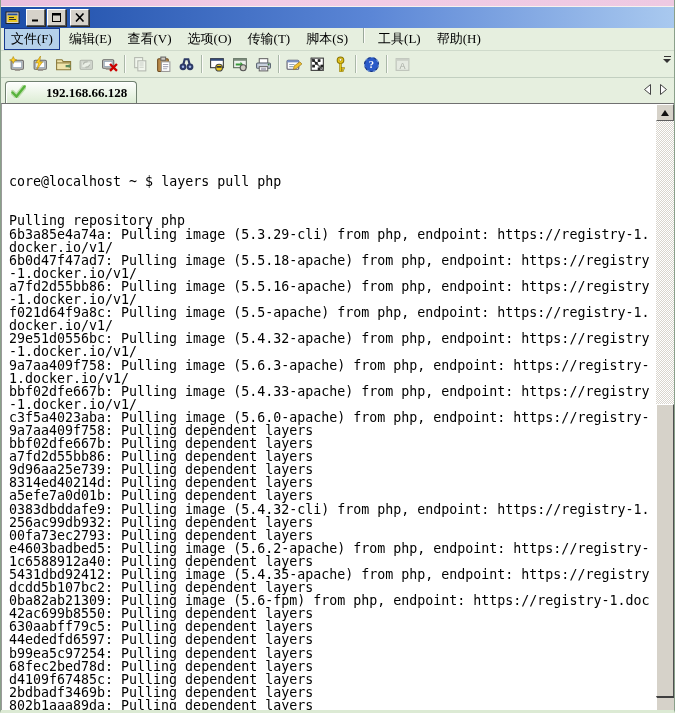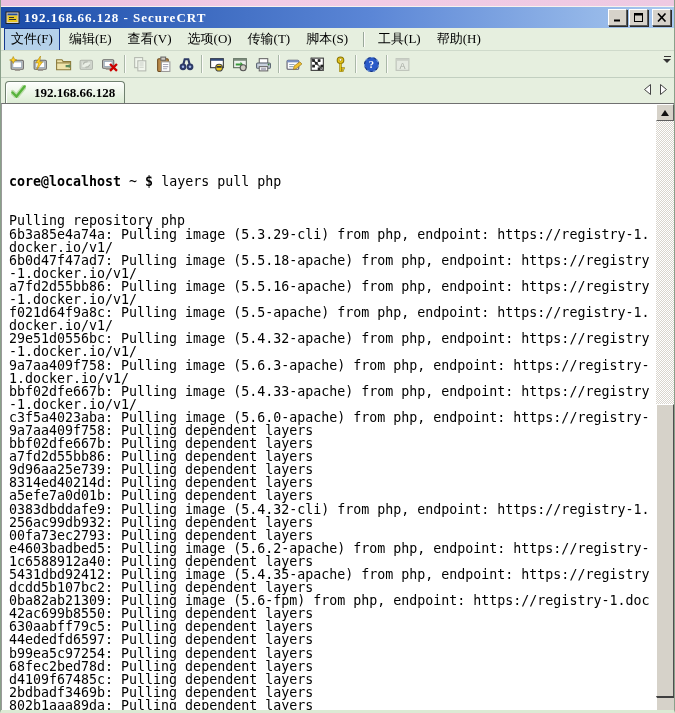--- a/index.html
+++ b/index.html
@@ -6,43 +6,43 @@
   body{width:675px;height:713px;overflow:hidden;font-family:"Liberation Sans",sans-serif;}
   .window{width:675px;height:713px;background:#e6efdf;display:flex;flex-direction:column;box-sizing:border-box;border-left:1px solid #8aa08a;border-right:1px solid #8aa08a;border-bottom:3px solid #dcead4;}
   .top-strip{height:6px;background:linear-gradient(90deg,#e9bede,#f2cce6 40%,#eec9e2);border-bottom:1px solid #f6f2ee;flex:none;}
   
   .title-bar{height:21px;flex:none;background:linear-gradient(90deg,#1b4ca8,#5b86d6 55%,#a9c9ef);display:flex;align-items:center;padding:0 3px;}
   .app-icon{width:16px;height:16px;margin:0 3px 0 1px;flex:none;}
   .title-text{flex:1;color:#fff;font-family:"Liberation Serif",serif;font-weight:bold;font-size:13px;letter-spacing:1px;white-space:nowrap;overflow:hidden;}
   .win-btn{width:17px;height:15px;background:#d6d2ca;border:1px solid;border-color:#fff #5a5a5a #5a5a5a #fff;box-shadow:1px 1px 0 #2a2a2a;margin-left:2px;display:flex;align-items:center;justify-content:center;flex:none;cursor:default;}
   .win-btn.close{margin-left:4px;}
   
-  .menu-bar{height:22px;flex:none;display:flex;align-items:center;padding-left:3px;font-family:"Liberation Serif",serif;font-size:13px;color:#000;}
+  .menu-bar{height:22px;flex:none;display:flex;padding-left:3px;font-family:"Liberation Serif",serif;font-size:13px;color:#000;}
   .menu-item{padding:2px 7px 3px 7px;margin-right:2px;white-space:nowrap;}
   .menu-item.active{background:#b5d1ea;border:1px solid #16388e;padding:1px 6px 2px 6px;}
   .menu-sep{width:1px;height:15px;background:#9aa89a;border-right:1px solid #fbfbf8;margin:0 6px;}
   
   .toolbar{height:26px;flex:none;display:flex;align-items:center;padding-left:5px;border-top:1px solid #cfdacb;border-bottom:1px solid #c2cfc0;position:relative;}
   .tb-btn{width:23px;height:22px;display:flex;align-items:center;justify-content:center;flex:none;}
   .tb-btn.disabled{filter:grayscale(1);opacity:.45;}
   .tb-sep{width:1px;height:18px;background:#aab8a8;border-right:1px solid #fbfbf8;margin:0 3px;flex:none;}
   .tb-overflow{position:absolute;right:3px;top:5px;display:flex;flex-direction:column;align-items:center;}
   .tb-overflow .bar{width:7px;height:1px;background:#333;margin-bottom:2px;}
   .tb-overflow .tri{width:0;height:0;border-left:4px solid transparent;border-right:4px solid transparent;border-top:4px solid #333;}
   
   .tab-bar{height:25px;flex:none;position:relative;display:flex;align-items:flex-end;padding-left:4px;}
-  .tab{height:21px;display:flex;align-items:center;gap:8px;padding:0 9px 0 5px;background:linear-gradient(#fdfefd,#dcecd4);border:1px solid #6f806f;border-bottom:none;border-radius:4px 4px 0 0;box-shadow:inset 1px 1px 0 #fff;}
+  .tab{height:21px;display:flex;align-items:center;gap:20px;padding:0 9px 0 5px;background:linear-gradient(#fdfefd,#dcecd4);border:1px solid #6f806f;border-bottom:none;border-radius:4px 4px 0 0;box-shadow:inset 1px 1px 0 #fff;}
   .tab-label{font-family:"Liberation Serif",serif;font-weight:bold;font-size:13px;color:#000;white-space:nowrap;}
   .tab-arrows{position:absolute;right:6px;top:5px;display:flex;gap:7px;}
   .tab-arrows span{display:flex;}
   
   .terminal{flex:1;position:relative;background:#fff;border-top:1px solid #707070;border-left:1px solid #9a9a9a;overflow:hidden;}
   .term-text{position:absolute;top:0;left:0;right:18px;bottom:0;padding:45px 0 0 7px;font-family:"DejaVu Sans Mono",monospace;font-size:13.3px;line-height:13.1px;color:#000;white-space:pre;overflow:hidden;}
   .trow{height:13.1px;}
-  .b{font-weight:bold;}
+  .b{font-weight:normal;}
   
   .scrollbar{position:absolute;top:0;right:0;bottom:0;width:18px;}
   .sb-track{position:absolute;top:17px;left:0;right:0;bottom:0;background-color:#d9d5cd;background-image:linear-gradient(45deg,#fff 25%,transparent 25%,transparent 75%,#fff 75%),linear-gradient(45deg,#fff 25%,transparent 25%,transparent 75%,#fff 75%);background-size:2px 2px;background-position:0 0,1px 1px;}
   .sb-up{position:absolute;top:0;left:0;right:0;height:17px;background:#d6d2c9;border:1px solid;border-color:#fff #5f5f5f #5f5f5f #fff;box-sizing:border-box;display:flex;align-items:center;justify-content:center;}
   .arrow-up{width:0;height:0;border-left:4px solid transparent;border-right:4px solid transparent;border-bottom:6px solid #111;}
   .sb-thumb{position:absolute;top:300px;height:296px;left:0;right:0;background:#d6d2c9;border:1px solid;border-color:#fff #4f4f4f #4f4f4f #fff;box-sizing:border-box;}
   .sb-bottom{position:absolute;bottom:0;height:14px;left:0;right:0;background:#d6d2c9;border-top:2px solid #3f3f3f;border-left:1px solid #fff;box-sizing:border-box;}
 </style>
 </head>
 <body>
@@ -53,21 +53,20 @@
 
   <div class="title-bar">
     <span class="app-icon">
       <svg width="16" height="16" viewBox="0 0 16 16">
           <rect x="1" y="2" width="13" height="11.5" fill="#d8d4cc" stroke="#222"></rect>
           <rect x="2.5" y="3.5" width="10" height="2" fill="#234a9a"></rect>
           <rect x="2.5" y="5.5" width="10" height="6.5" fill="#e8c620"></rect>
           <path d="M4 7.5h5M4 9.5h7" stroke="#333" stroke-width="1"></path>
         </svg>
     </span>
-    <span class="title-text">192.168.66.128 - SecureCRT</span>
     <span class="win-btn">
       <svg width="10" height="9" viewBox="0 0 10 9">
           <rect x="1" y="6.5" width="6" height="2" fill="#000"></rect>
         </svg>
     </span>
     <span class="win-btn">
       <svg width="10" height="9" viewBox="0 0 10 9">
           <rect x="0.5" y="0.5" width="8" height="8" fill="none" stroke="#000"></rect>
           <rect x="0.5" y="0.5" width="8" height="2" fill="#000"></rect>
         </svg>

